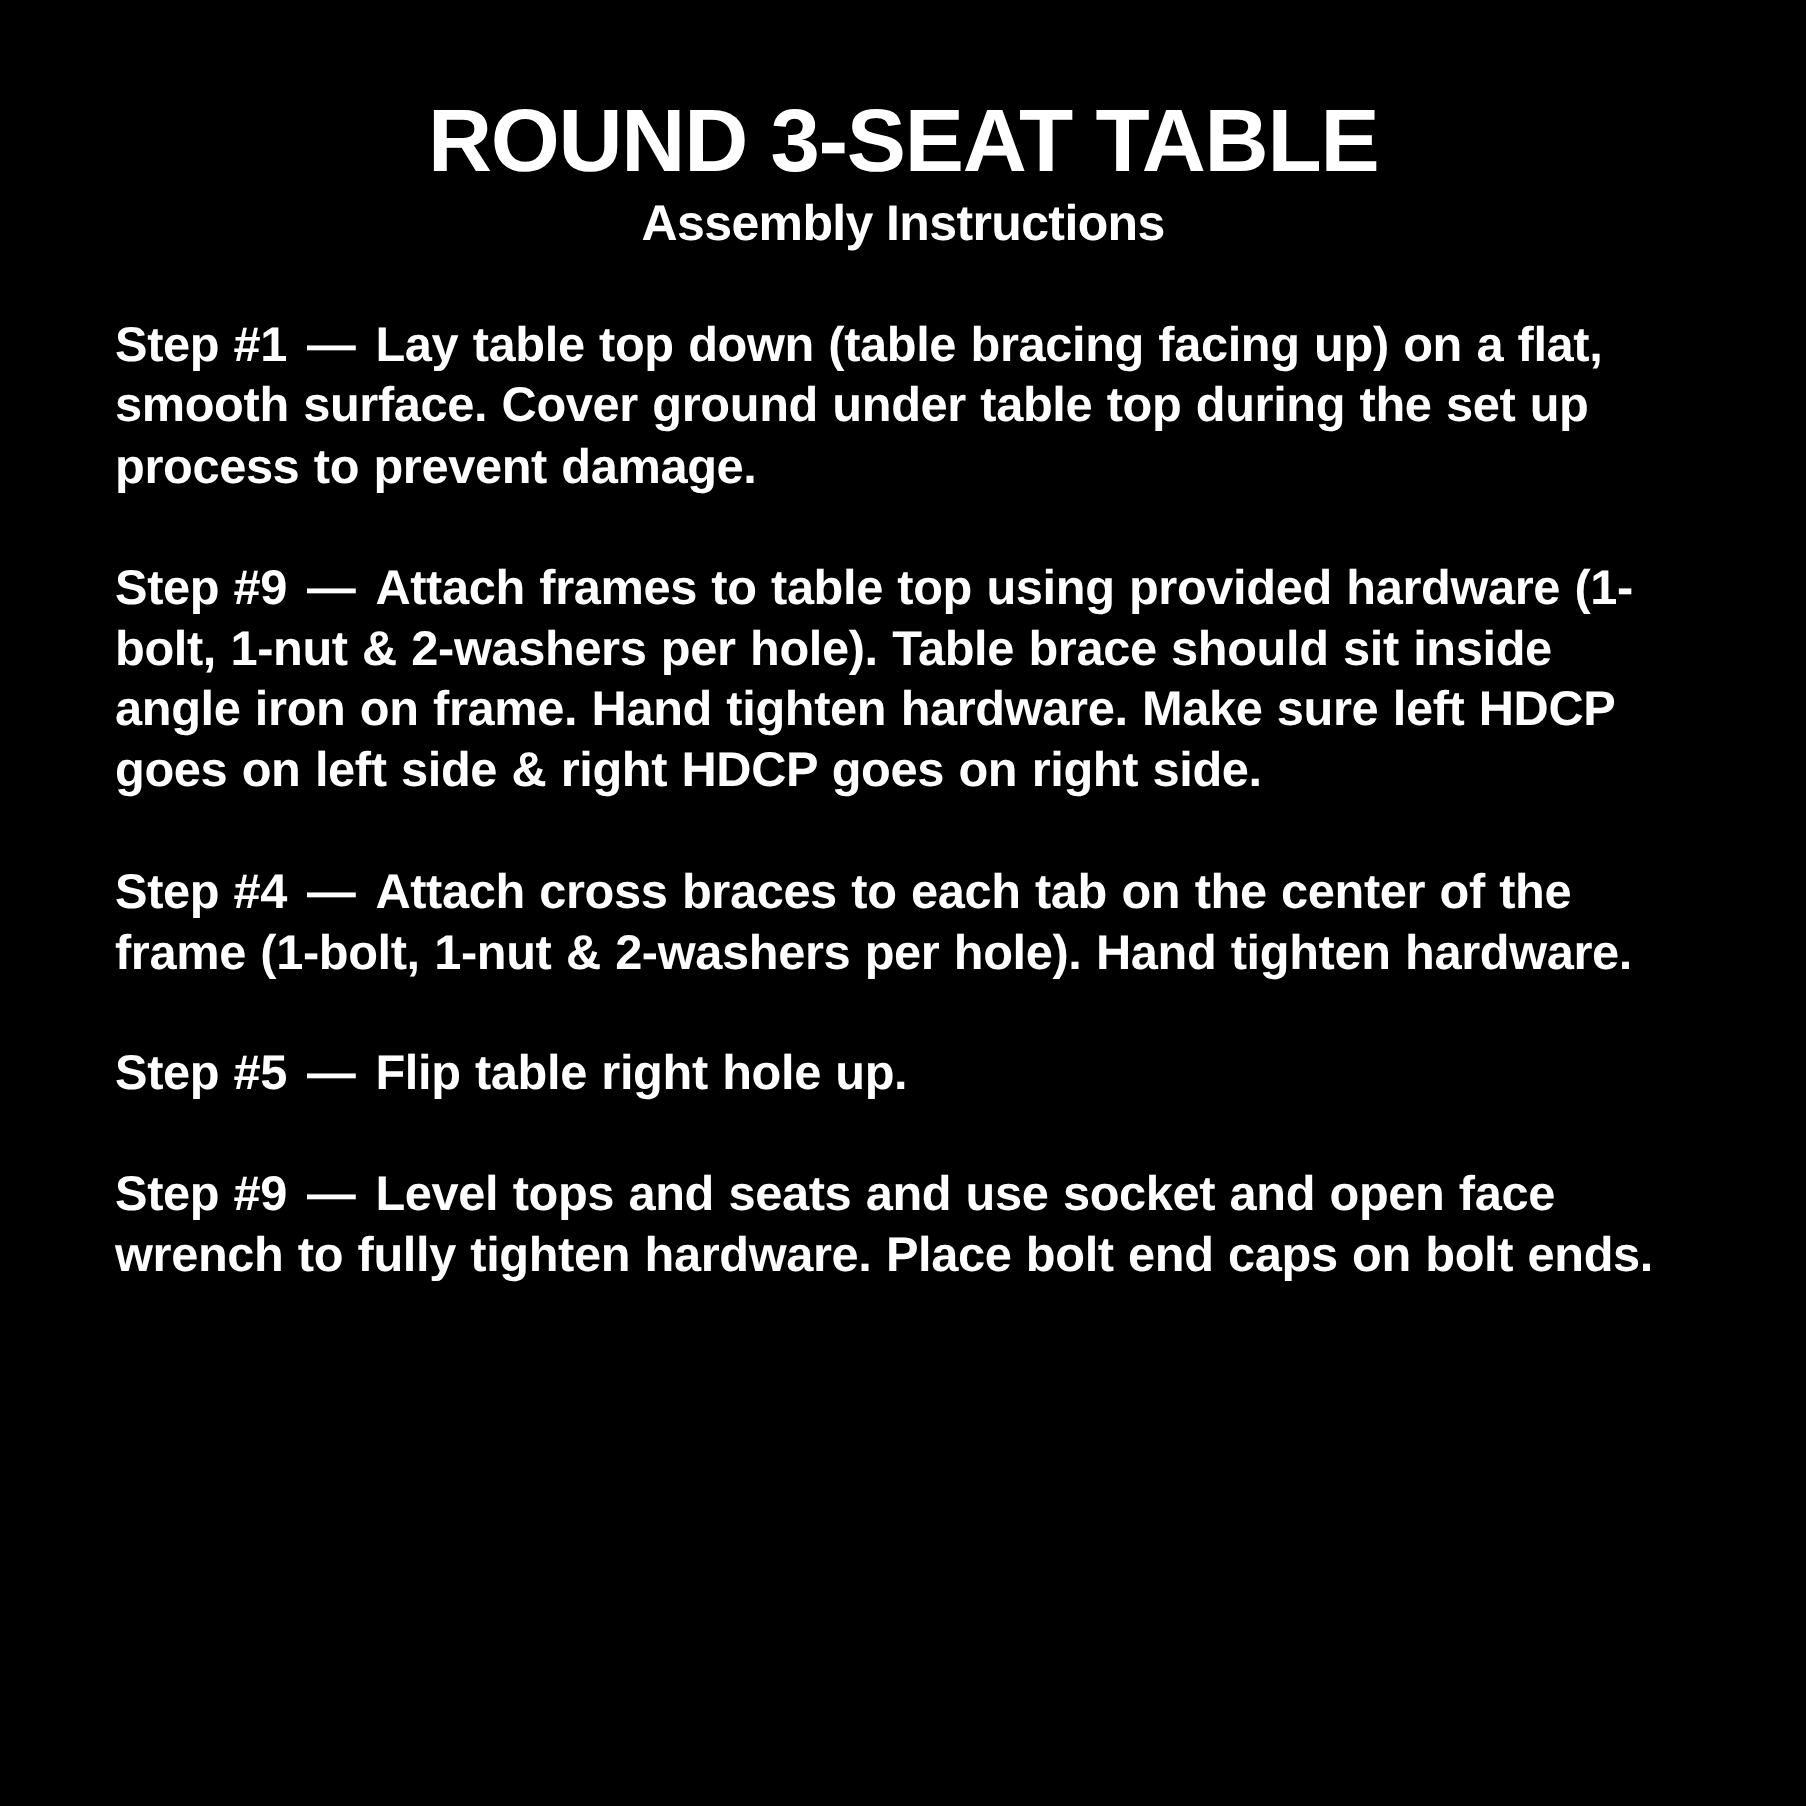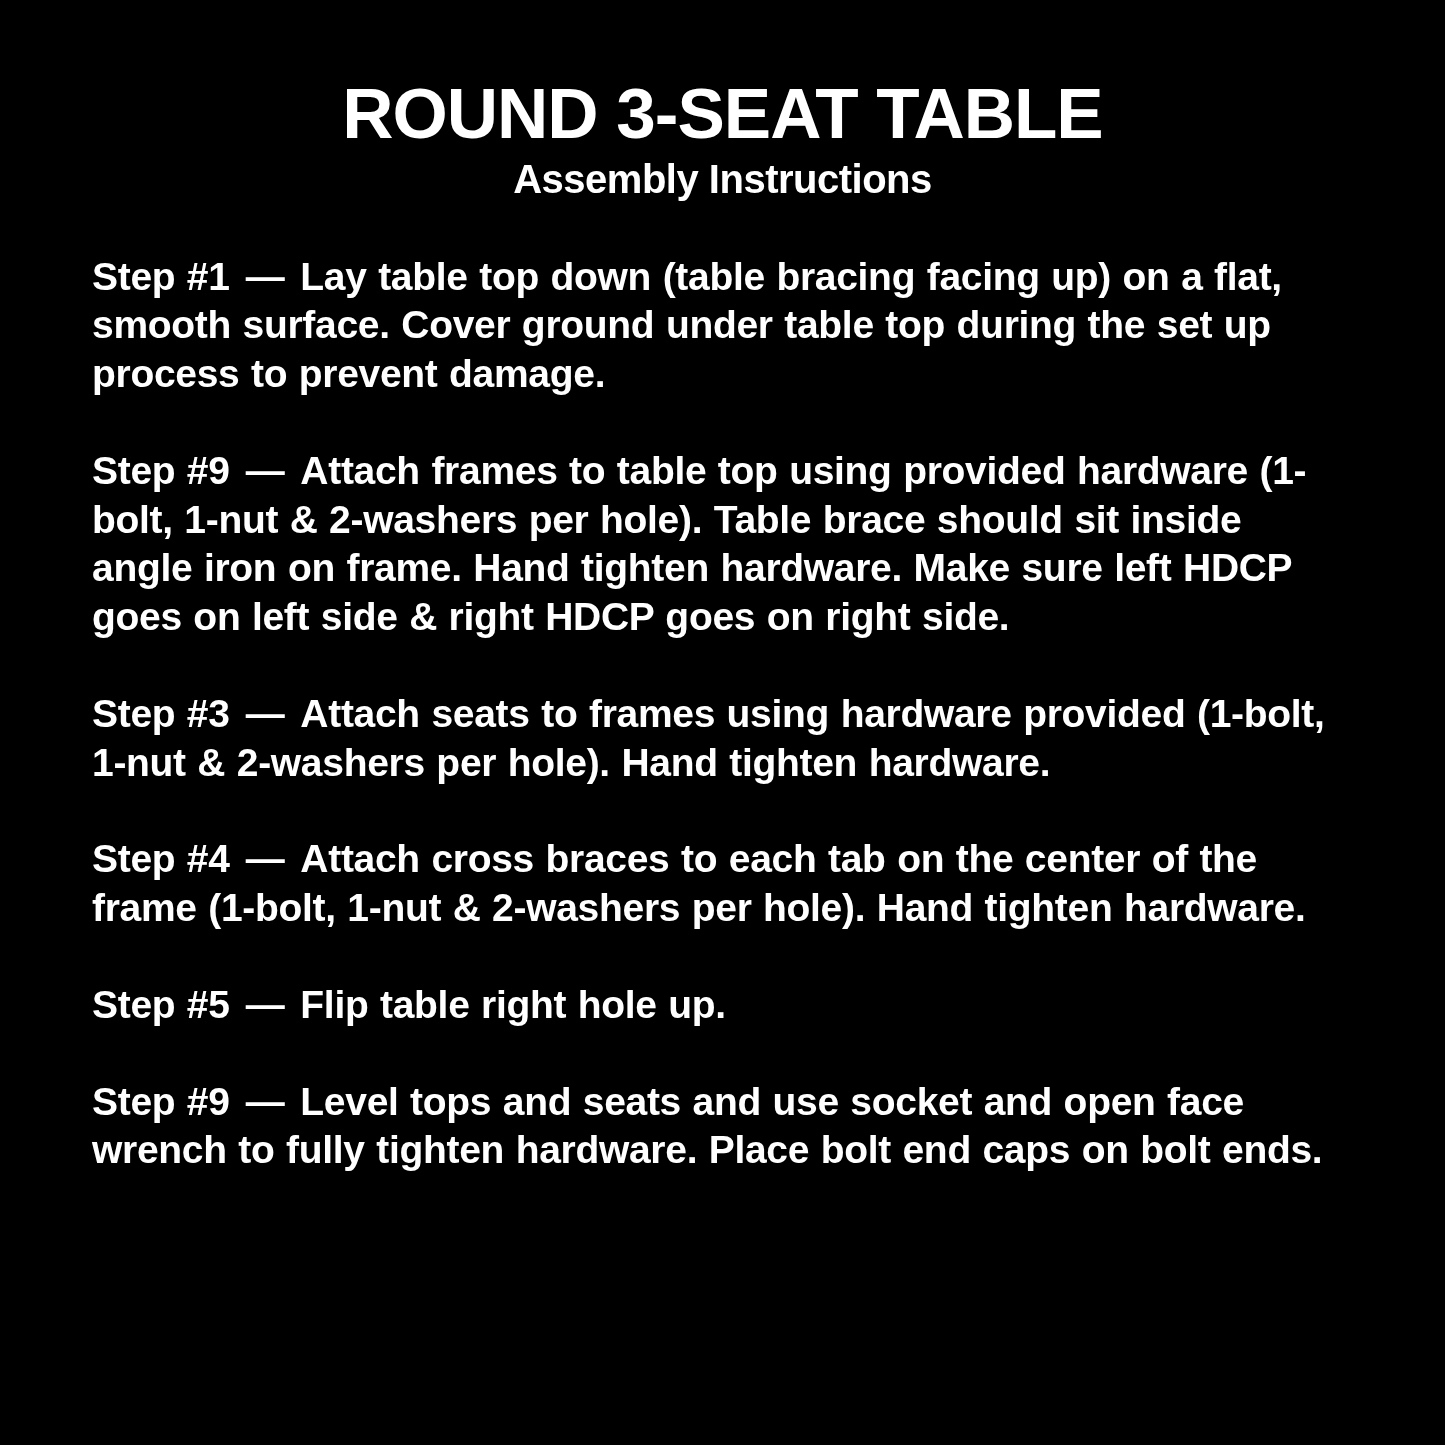--- a/index.html
+++ b/index.html
@@ -47,20 +47,19 @@
 <body>
 
 <div class="poster">
   <h1 class="title">ROUND 3-SEAT TABLE</h1>
   <h2 class="subtitle">Assembly Instructions</h2>
 
   <p class="step"><span>Step #1</span><span class="step-dash">—</span><span>Lay table top down (table bracing facing up) on a flat, smooth surface. Cover ground under table top during the set up process to prevent damage.</span></p>
 
   <p class="step"><span>Step #9</span><span class="step-dash">—</span><span>Attach frames to table top using provided hardware (1-bolt, 1-nut &amp; 2-washers per hole). Table brace should sit inside angle iron on frame. Hand tighten hardware. Make sure left HDCP goes on left side &amp; right HDCP goes on right side.</span></p>
 
-  <p class="step"><span>Step #3</span><span class="step-dash">—</span><span>Attach seats to frames using hardware provided (1-bolt, 1-nut &amp; 2-washers per hole). Hand tighten hardware.</span></p>
 
   <p class="step"><span>Step #4</span><span class="step-dash">—</span><span>Attach cross braces to each tab on the center of the frame (1-bolt, 1-nut &amp; 2-washers per hole). Hand tighten hardware.</span></p>
 
   <p class="step"><span>Step #5</span><span class="step-dash">—</span><span>Flip table right hole up.</span></p>
 
   <p class="step"><span>Step #9</span><span class="step-dash">—</span><span>Level tops and seats and use socket and open face wrench to fully tighten hardware. Place bolt end caps on bolt ends.</span></p>
 </div>
 
 </body></html>

